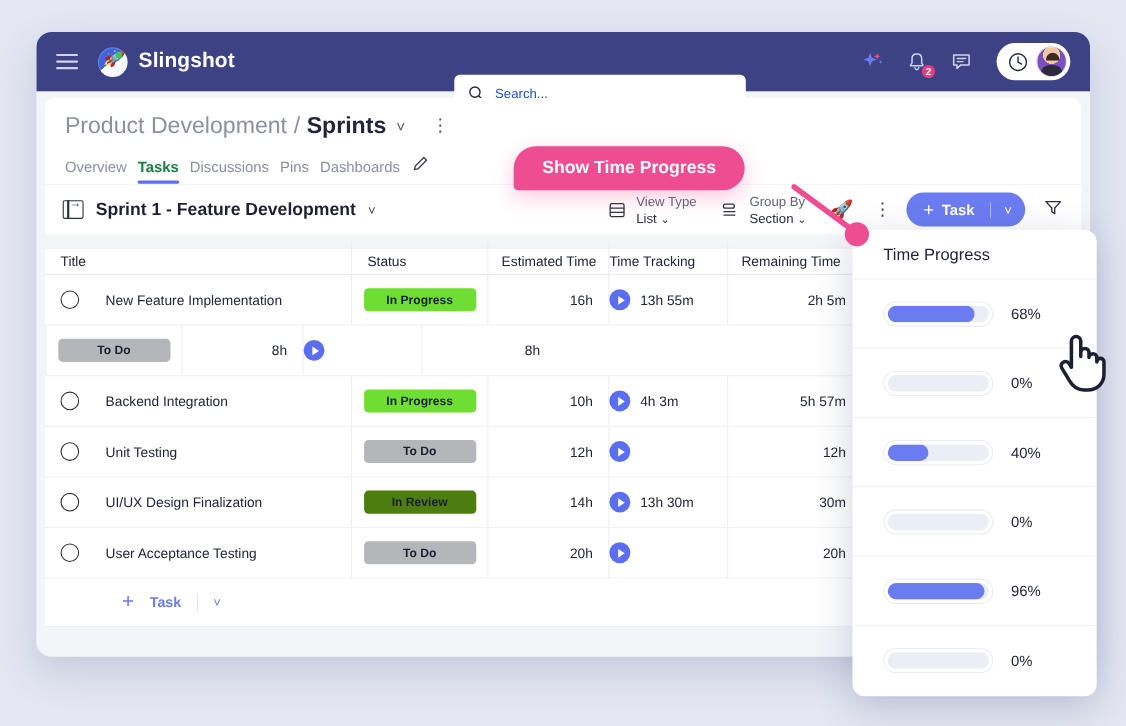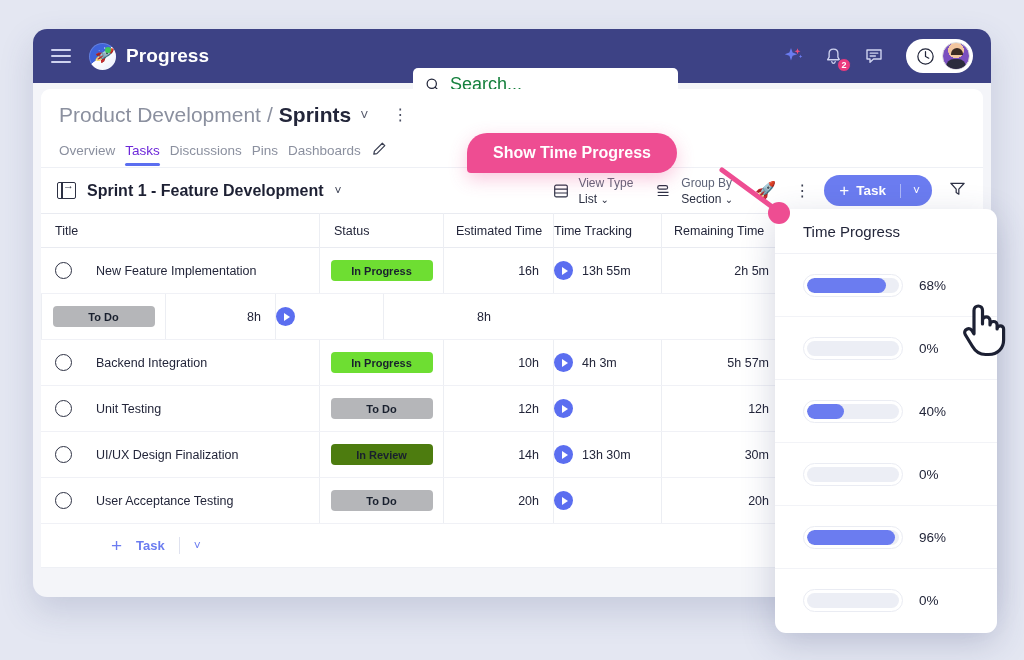--- a/index.html
+++ b/index.html
@@ -55,21 +55,21 @@
   .brand-name {
     color: #fff; font-size: 19px; font-weight: bold; letter-spacing: .1px;
   }
   .searchbox {
     position: absolute; left: 380px; top: 39px;
     width: 265px; height: 33px;
     background: #fff; border-radius: 5px;
     display: flex; align-items: center; gap: 9px;
     padding: 0 12px;
   }
-  .searchbox .ph { color: #15803d; font-size: 18px; }
+  .searchbox .ph { color: #1d4ed8; font-size: 12px; }
   .topbar-right {
     margin-left: auto; display: flex; align-items: center; gap: 19px;
   }
   .tb-icon { cursor: pointer; position: relative; display: flex; }
   .badge {
     position: absolute; right: -7px; bottom: -5px;
     background: #ec3a7f; color: #fff;
     font-size: 9px; font-weight: bold;
     width: 14px; height: 14px; border-radius: 50%;
     display: flex; align-items: center; justify-content: center;
@@ -118,21 +118,21 @@
     letter-spacing: 0; line-height: 10px; cursor: pointer;
   }
   .tabs {
     display: flex; align-items: center; gap: 10px;
     margin-top: 13px;
   }
   .tab {
     font-size: 13.5px; color: #8b909f; cursor: pointer;
     padding-bottom: 8px; position: relative;
   }
-  .tab.active { color: #6d28d9; font-weight: normal; }
+  .tab.active { color: #15803d; font-weight: bold; }
   .tab.active::after {
     content: ""; position: absolute; left: 0; right: 0; bottom: 0;
     height: 3px; background: #5b6ef0; border-radius: 2px;
   }
   .pencil { color: #444; margin-bottom: 8px; cursor: pointer; }
 
   
   .toolbar {
     background: #fff;
     margin: 0 8px;
@@ -180,22 +180,22 @@
   .task-btn .split {
     border-left: 1px solid rgba(255,255,255,.45);
     padding: 0 12px; font-weight: normal; font-size: 12px;
   }
   .funnel { margin-left: 16px; cursor: pointer; }
 
   
   .table-wrap { background: #fff; margin: 0 8px; }
   .t-head {
     display: flex; align-items: center;
-    height: 35px; border-top: 1px solid #e9ebf1; border-bottom: 1px solid #e9ebf1;
-    font-size: 12.5px; color: #23263a;
+    height: 25px; border-top: 1px solid #e9ebf1; border-bottom: 1px solid #e9ebf1;
+    font-size: 12.5px; color: #23263a; margin-top: 12px;
   }
   .t-row {
     display: flex; align-items: center;
     height: 46px; border-bottom: 1px solid #f0f1f6;
     font-size: 12.5px; color: #23263a;
   }
   .c-title { width: 278px; padding-left: 14px; display: flex; align-items: center; }
   .c-status { width: 124px; border-left: 1px solid #eceef3; height: 100%; display: flex; align-items: center; justify-content: center; }
   .c-est { width: 110px; border-left: 1px solid #eceef3; height: 100%; display: flex; align-items: center; justify-content: flex-end; padding-right: 14px; }
   .c-track { width: 108px; border-left: 1px solid #eceef3; height: 100%; display: flex; align-items: center; padding-left: 0; gap: 9px; }
@@ -297,21 +297,21 @@
     <div class="hamburger">
       <span></span>
         <span></span>
         <span></span>
     </div>
     <div class="brand">
       <div class="logo-badge">
         <span class="rk">🚀</span>
         <span class="dot-g"></span>
       </div>
-      <div class="brand-name">Progress</div>
+      <div class="brand-name">Slingshot</div>
     </div>
 
     <div class="topbar-right">
       <div class="tb-icon">
         <svg width="22" height="22" viewBox="0 0 22 22">
           <path d="M9 3 L10.6 7.6 L15.2 9.2 L10.6 10.8 L9 15.4 L7.4 10.8 L2.8 9.2 L7.4 7.6 Z" fill="#6b7cf0"></path>
           <path d="M15.5 3.2 L16.3 5.4 L18.5 6.2 L16.3 7 L15.5 9.2 L14.7 7 L12.5 6.2 L14.7 5.4 Z" fill="#ef4d7e"></path>
           <path d="M18.6 9.6 L19.1 10.9 L20.4 11.4 L19.1 11.9 L18.6 13.2 L18.1 11.9 L16.8 11.4 L18.1 10.9 Z" fill="#6b7cf0"></path>
         </svg>
       </div>

